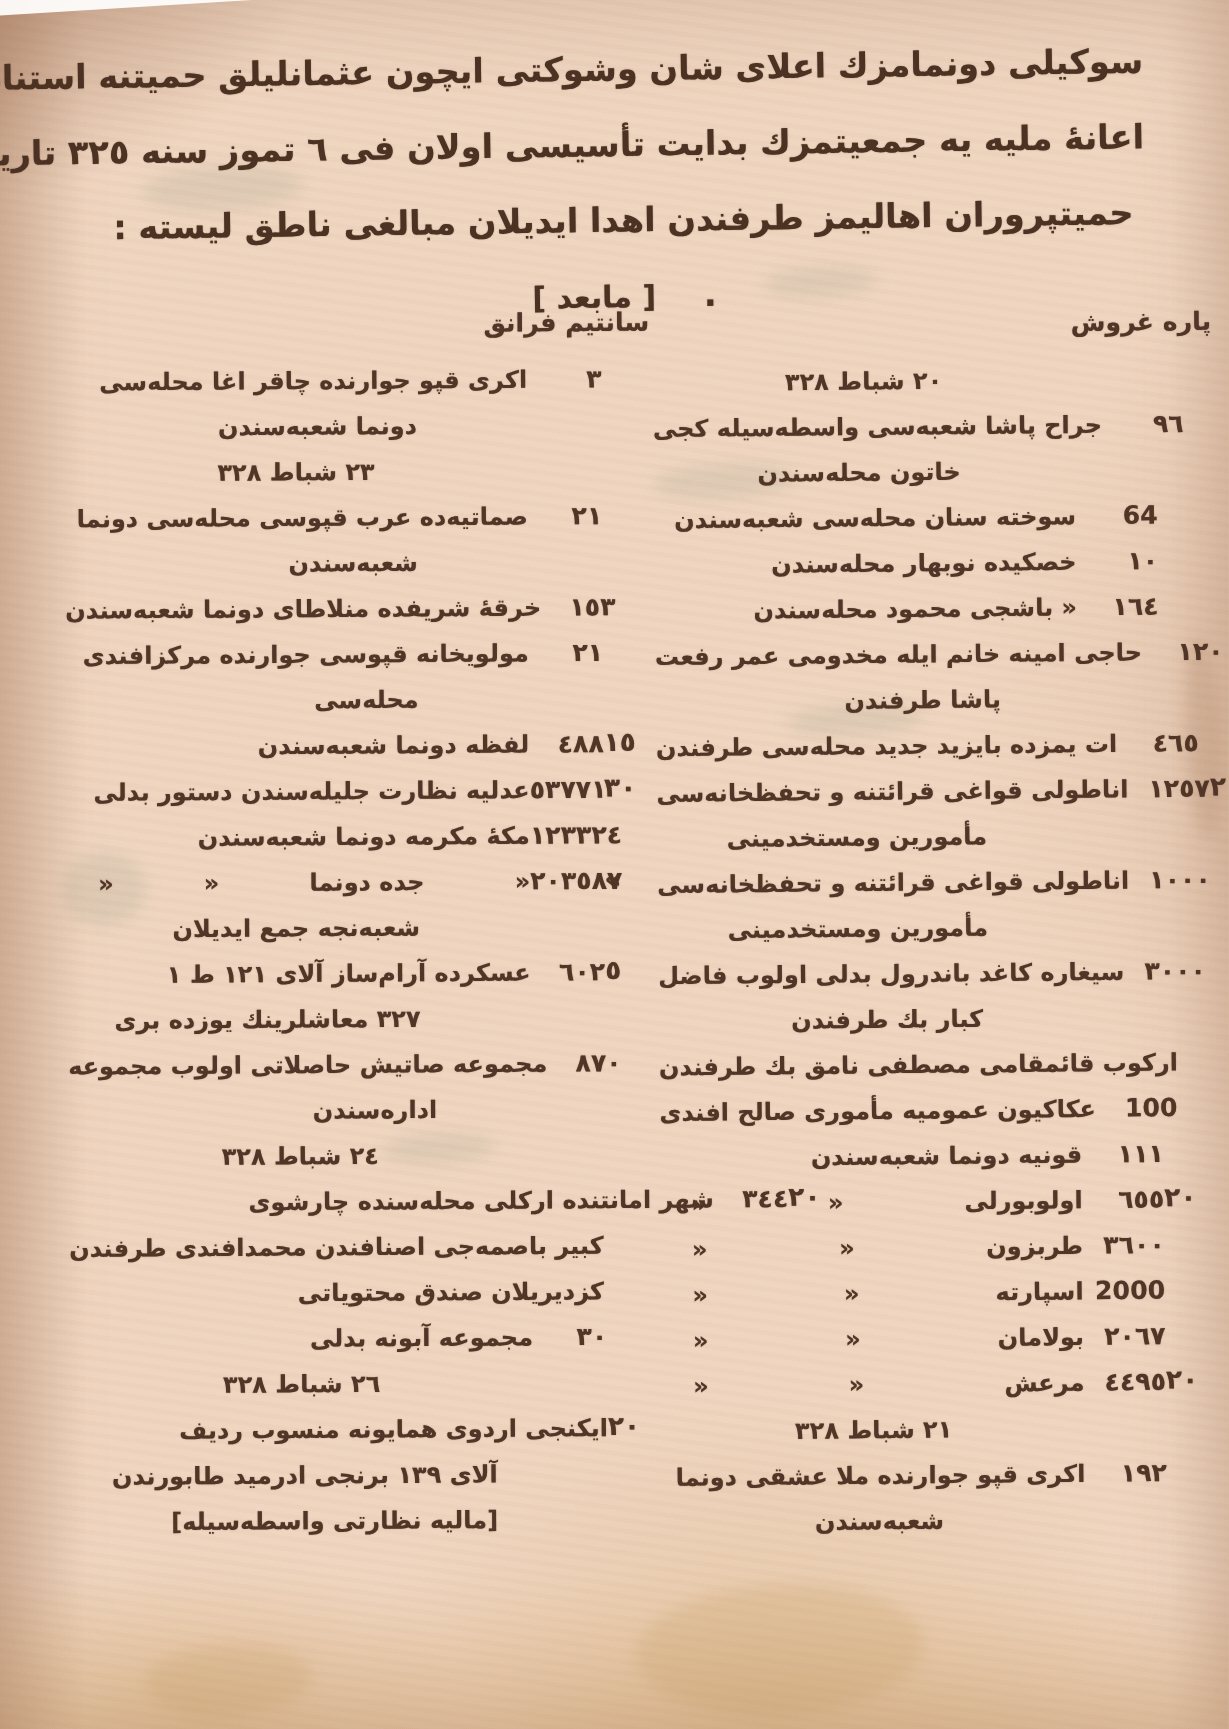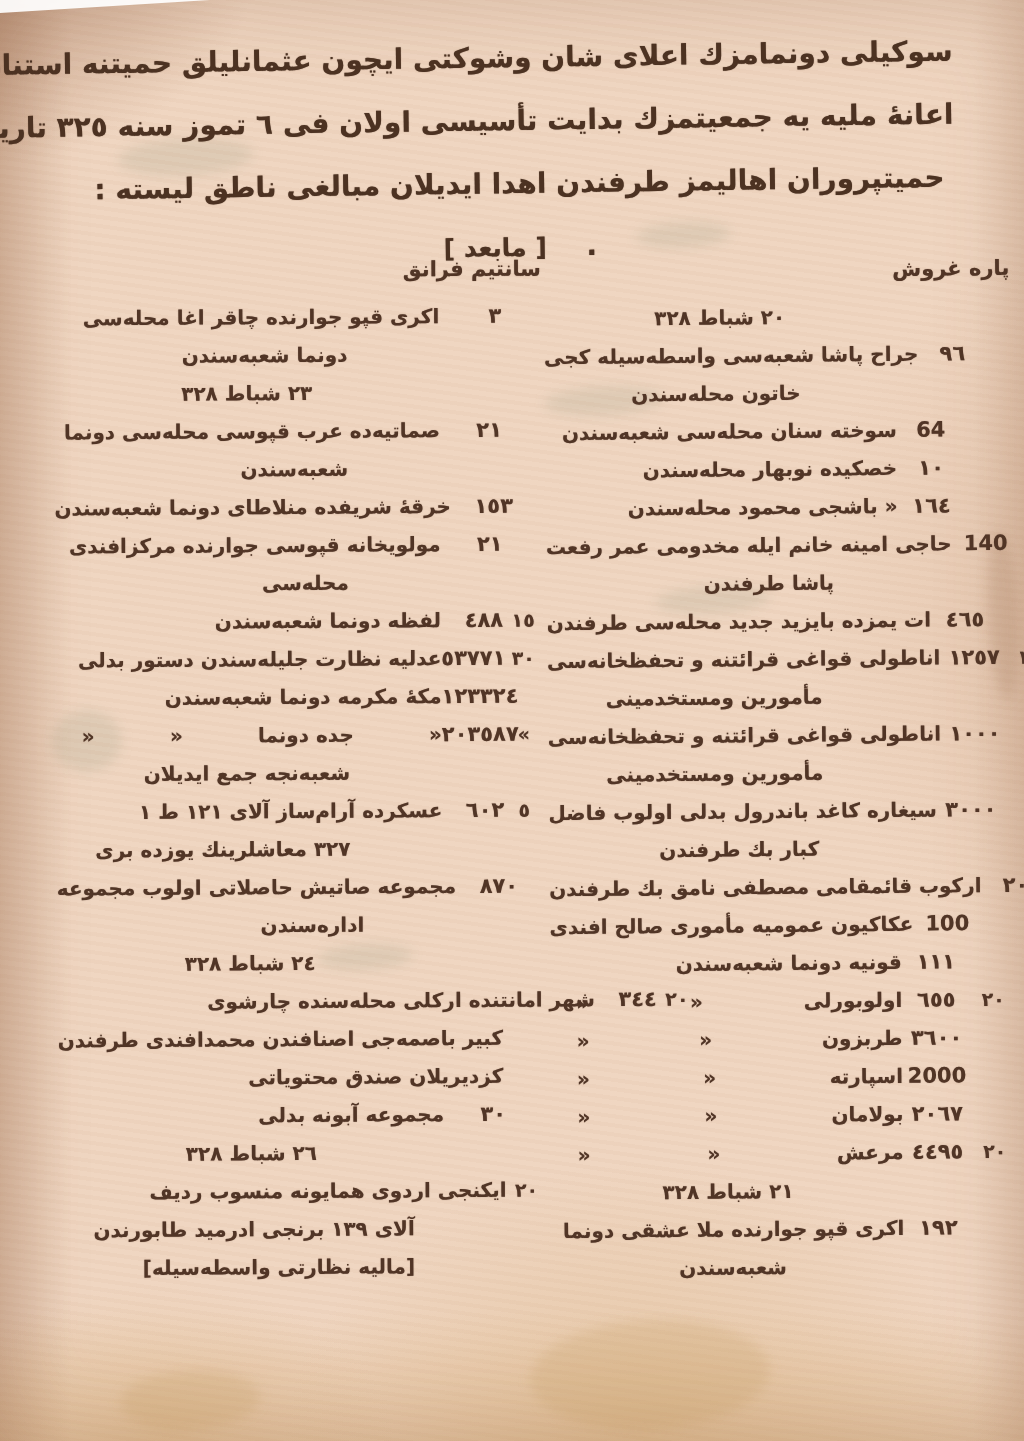--- a/index.html
+++ b/index.html
@@ -44,23 +44,23 @@
 
   .row{display:flex;direction:ltr;font-weight:bold;font-size:20px;line-height:38px;
     text-shadow:0 0 1px rgba(81,53,38,.55);}
   .txt{flex:1 1 auto;direction:rtl;text-align:right;min-height:38px;}
   .txt.date{text-align:center;font-size:20px;}
   .l{white-space:nowrap;}
   .l.parts{display:flex;justify-content:space-between;white-space:normal;padding-left:26px;}
   .col-right .l.cont{padding-right:118px;}
   .col-left .l.cont{padding-right:92px;}
   .amt{flex:0 0 auto;direction:ltr;text-align:right;font-size:21px;white-space:nowrap;}
-  .col-right .amt{width:68px;text-align:center;}
+  .col-right .amt{width:68px;}
   .col-left .amt{width:62px;}
-  .frac{flex:0 0 auto;text-align:center;font-size:19px;}
+  .frac{flex:0 0 auto;font-size:22px;}
   .col-right .frac{width:46px;}
   .col-left .frac{width:40px;}
 </style>
 </head>
 <body>
 
 <div class="page">
   <div class="corner-tear"></div>
 
   <div class="smudge" style="left:118px;top:138px;width:135px;height:38px;"></div>
@@ -119,21 +119,21 @@
             <div class="l">«  باشجى محمود محله‌سندن</div>
           </div>
           <div class="amt">١٦٤</div>
           <div class="frac"></div>
         </div>
         <div class="row">
           <div class="txt" dir="rtl">
             <div class="l">حاجى امينه خانم ايله مخدومى عمر رفعت</div>
             <div class="l cont">پاشا طرفندن</div>
           </div>
-          <div class="amt">140</div>
+          <div class="amt">١٢٠</div>
           <div class="frac"></div>
         </div>
         <div class="row">
           <div class="txt" dir="rtl">
             <div class="l">ات يمزده بايزيد جديد محله‌سى طرفندن</div>
           </div>
           <div class="amt">٤٦٥</div>
           <div class="frac"></div>
         </div>
         <div class="row">

